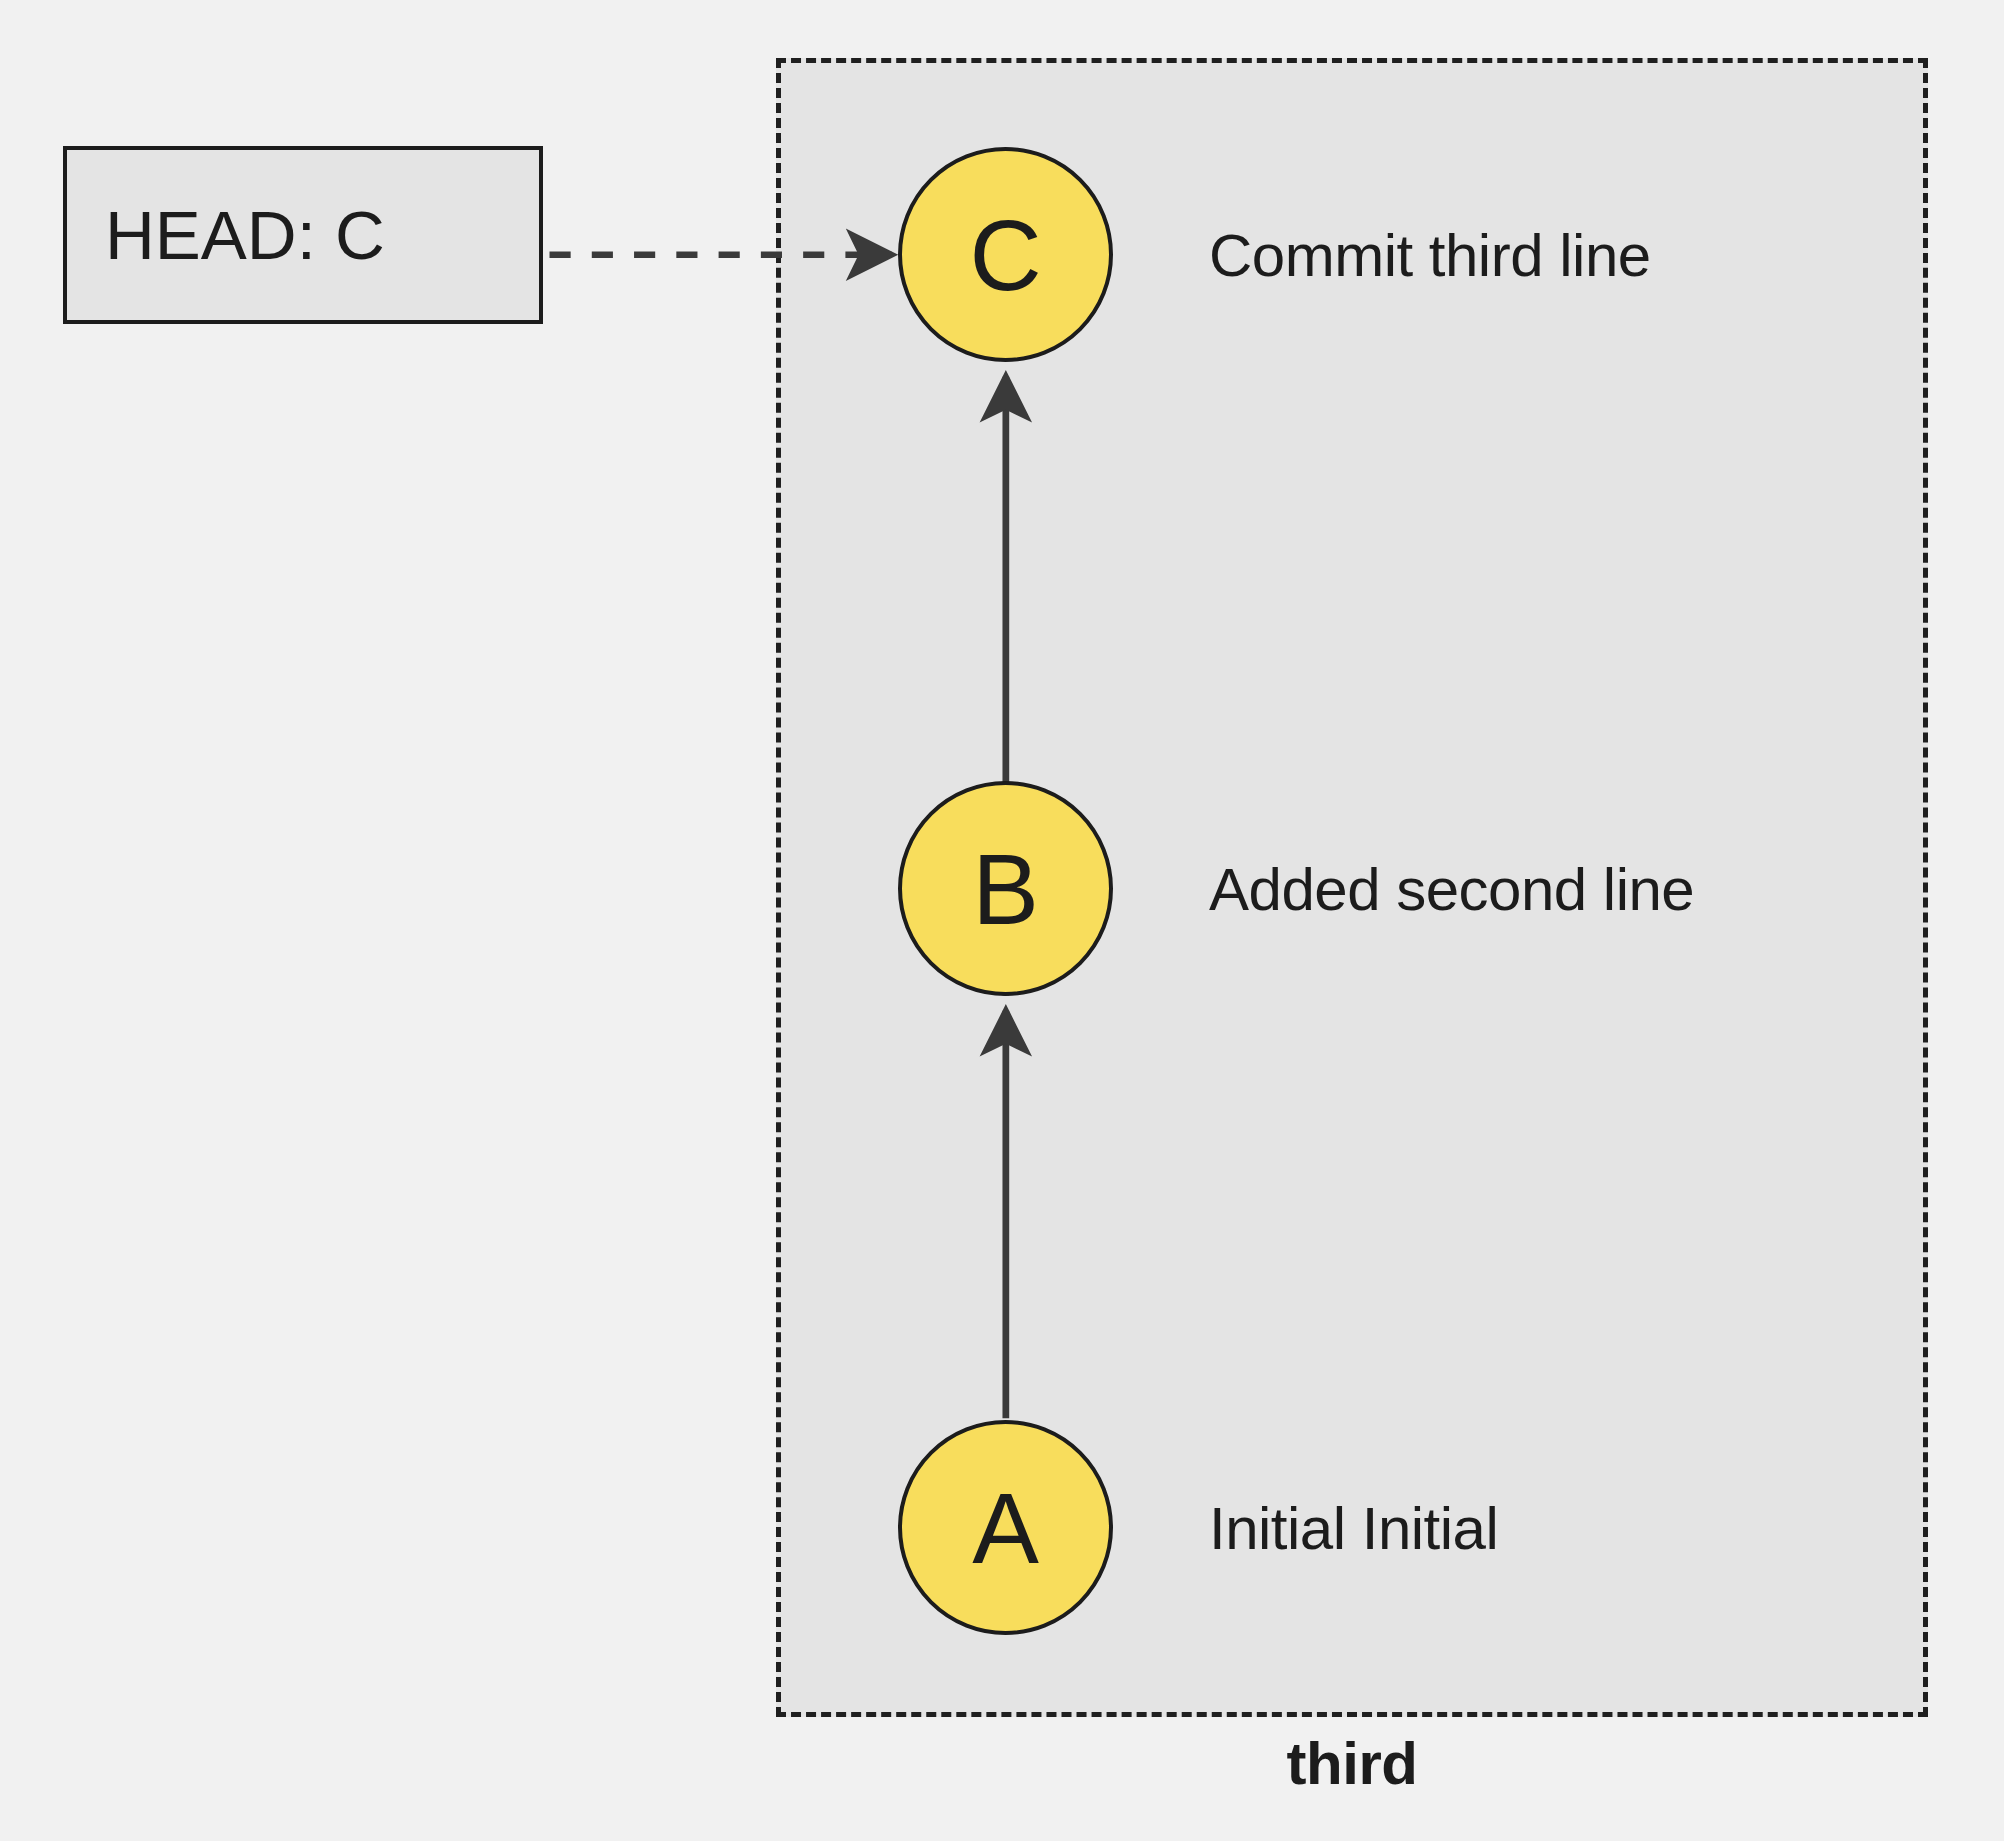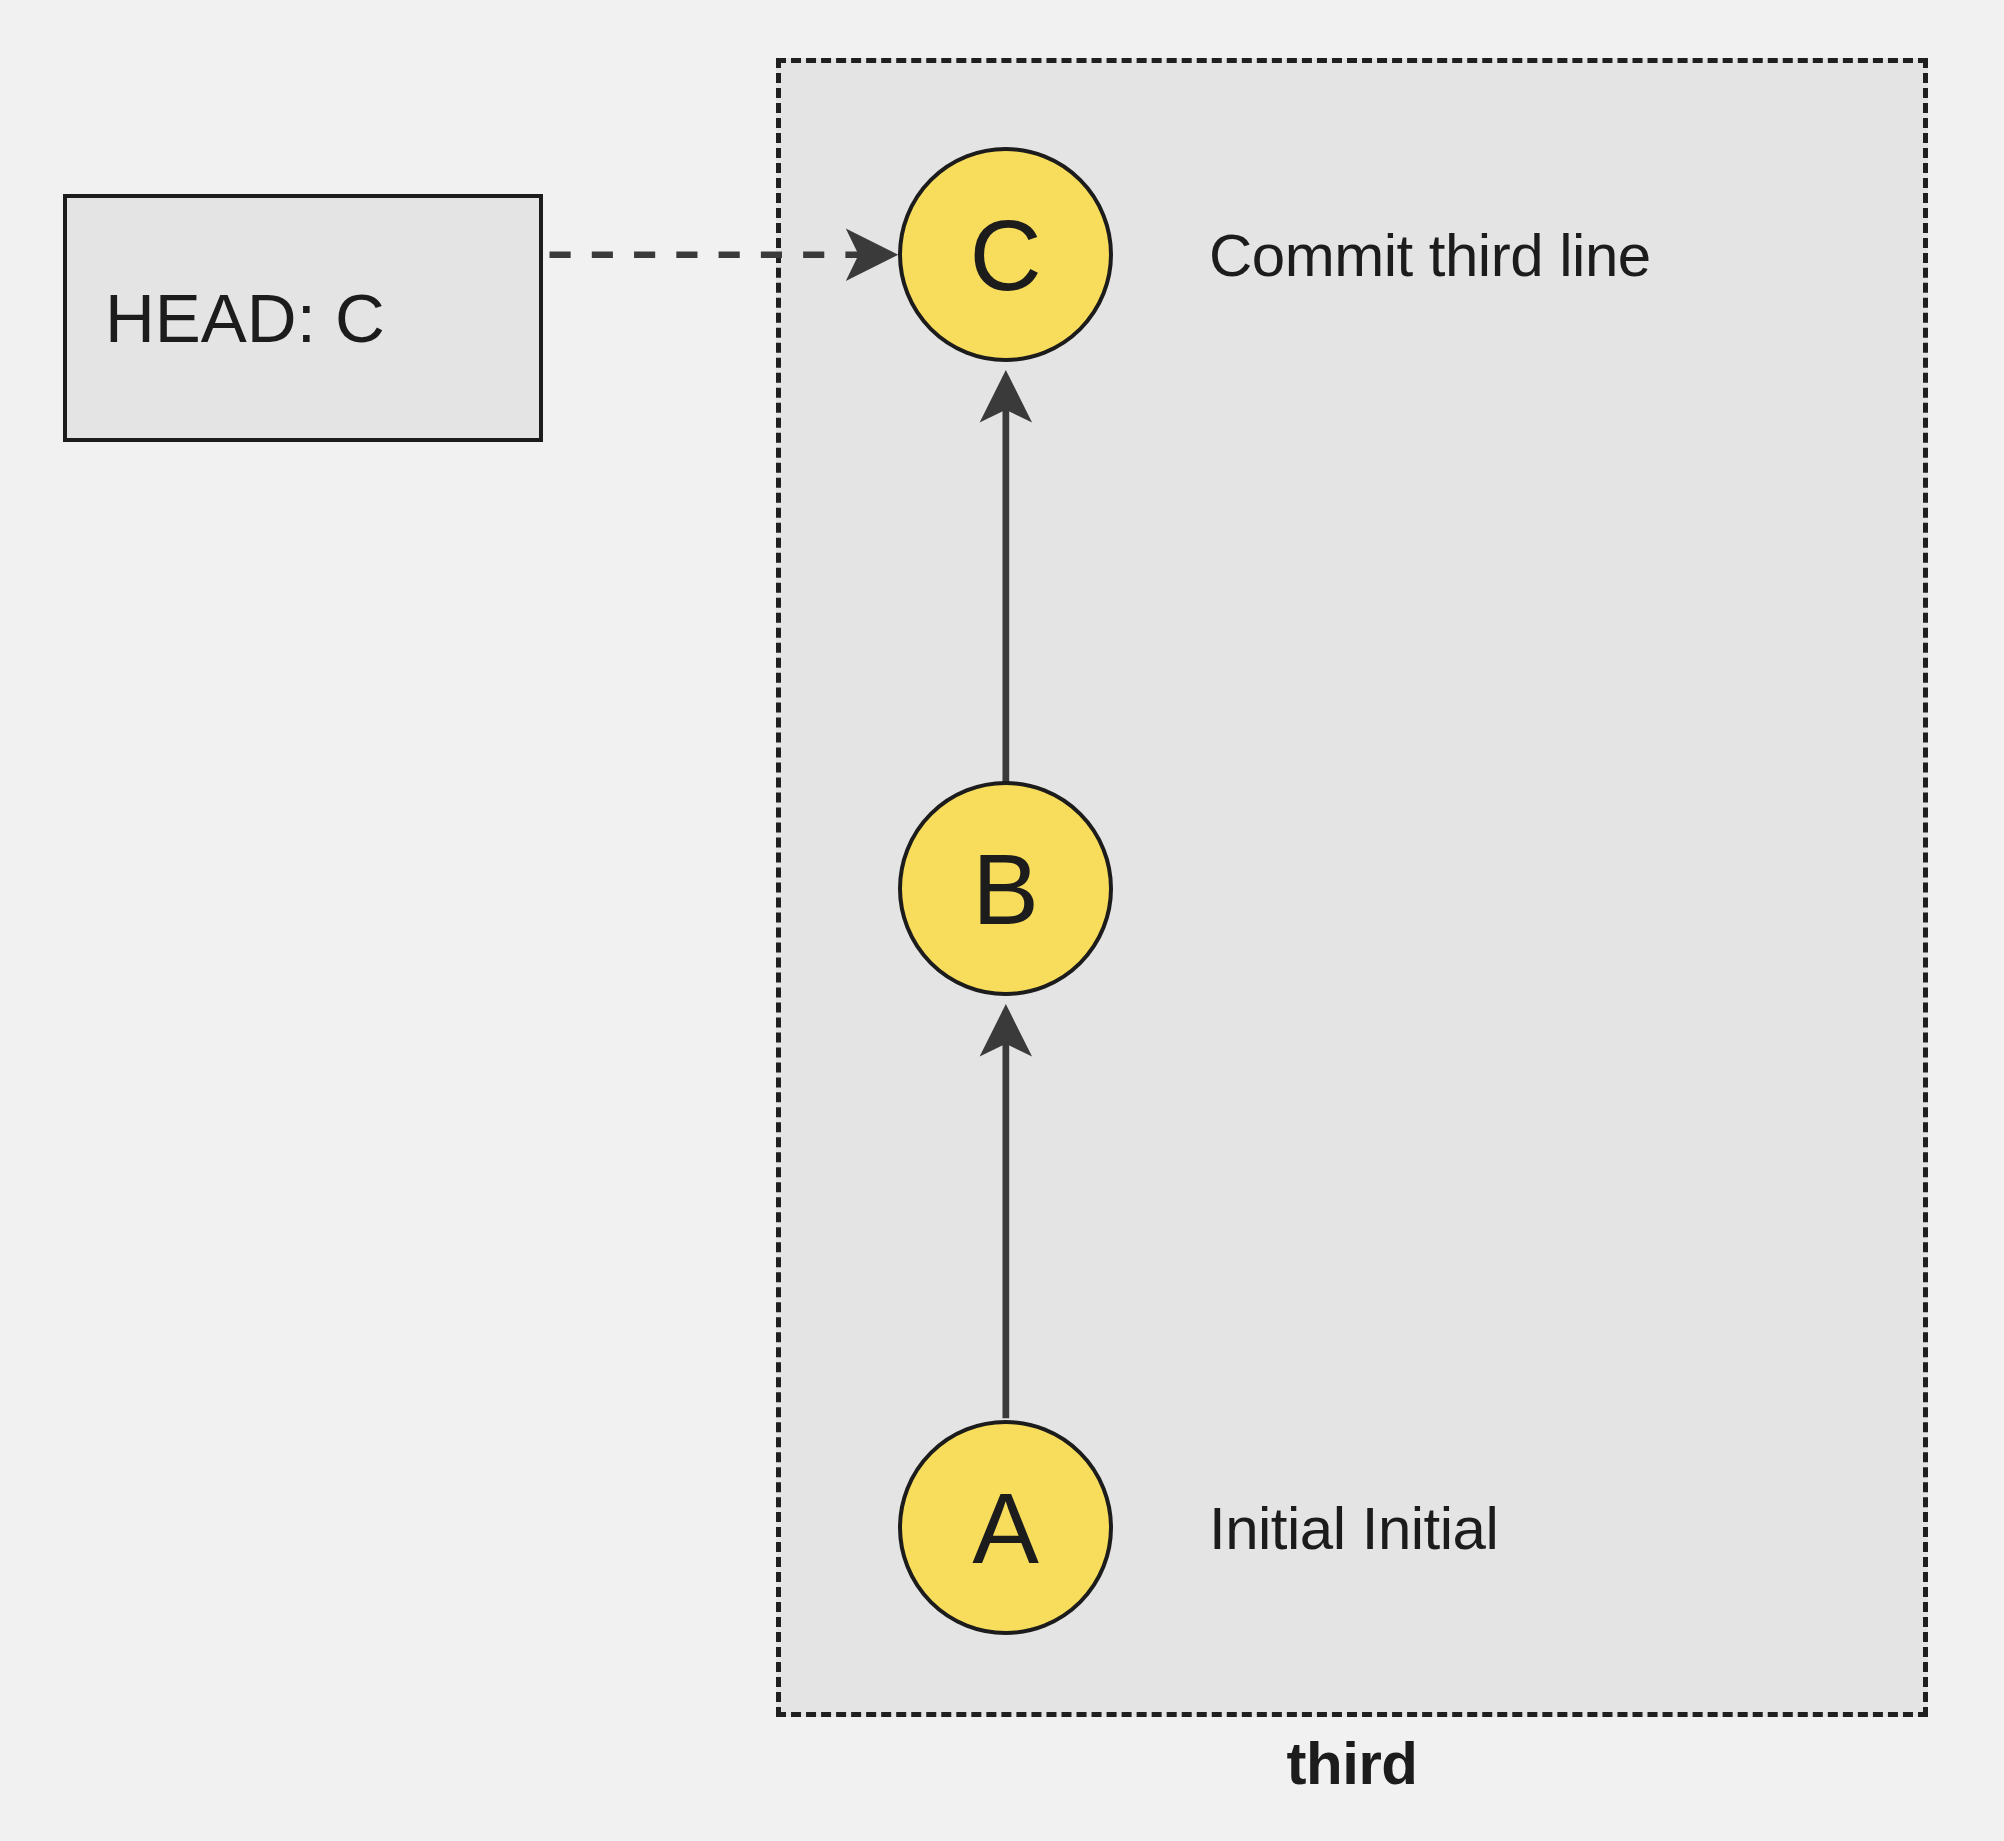--- a/index.html
+++ b/index.html
@@ -41,28 +41,27 @@
     font-weight: bold;
     color: #1C1C1C;
     letter-spacing: -0.5px;
     white-space: nowrap;
   }
   .head-box {
     position: absolute;
     left: 63px;
     top: 146px;
     width: 480px;
-    height: 248px;
+    height: 178px;
     box-sizing: border-box;
     background: #E4E4E4;
     border: 4.8px solid #1C1C1C;
     display: flex;
     align-items: center;
     justify-content: flex-start;
-    margin-top: 48px;
   }
   .head-box-text {
     font-size: 69px;
     color: #1C1C1C;
     padding-left: 38px;
     white-space: nowrap;
     letter-spacing: 0px;
   }
   .commit-node {
     position: absolute;
@@ -131,20 +130,21 @@
   </div>
 
   <div class="commit-node" style="left:898px; top:147px;">
     <span class="commit-node-letter">C</span>
   </div>
   <div class="commit-message" style="top:255px;">Commit third line</div>
 
   <div class="commit-node" style="left:898px; top:781px;">
     <span class="commit-node-letter">B</span>
   </div>
+  <div class="commit-message" style="top:889px;">Added second line</div>
 
   <div class="commit-node" style="left:898px; top:1420px;">
     <span class="commit-node-letter">A</span>
   </div>
   <div class="commit-message" style="top:1528px;">Initial Initial</div>
 
   <div class="branch-label">third</div>
 
 </div>
 

